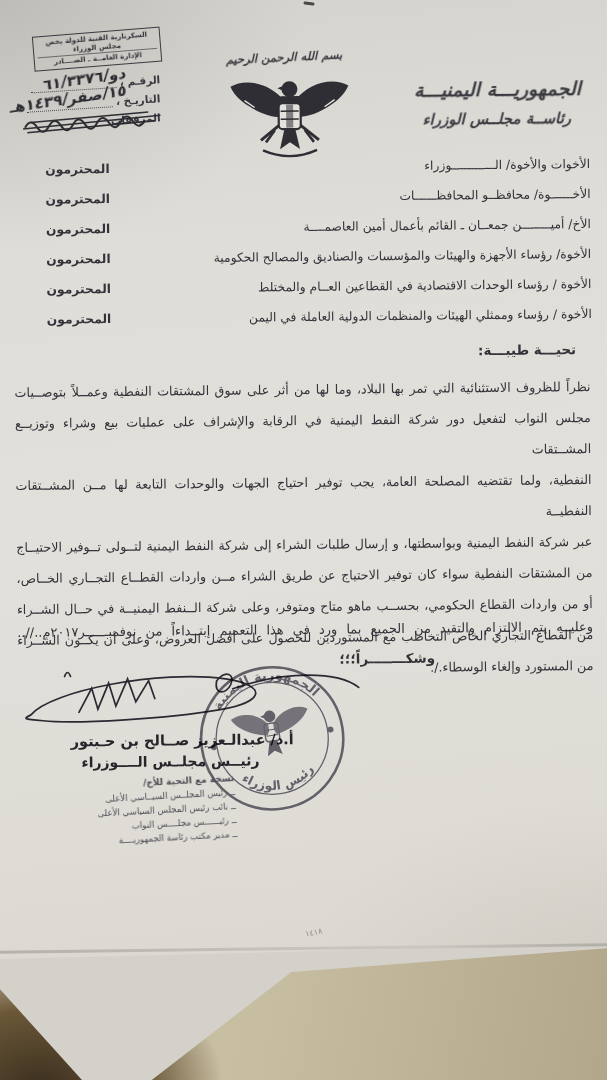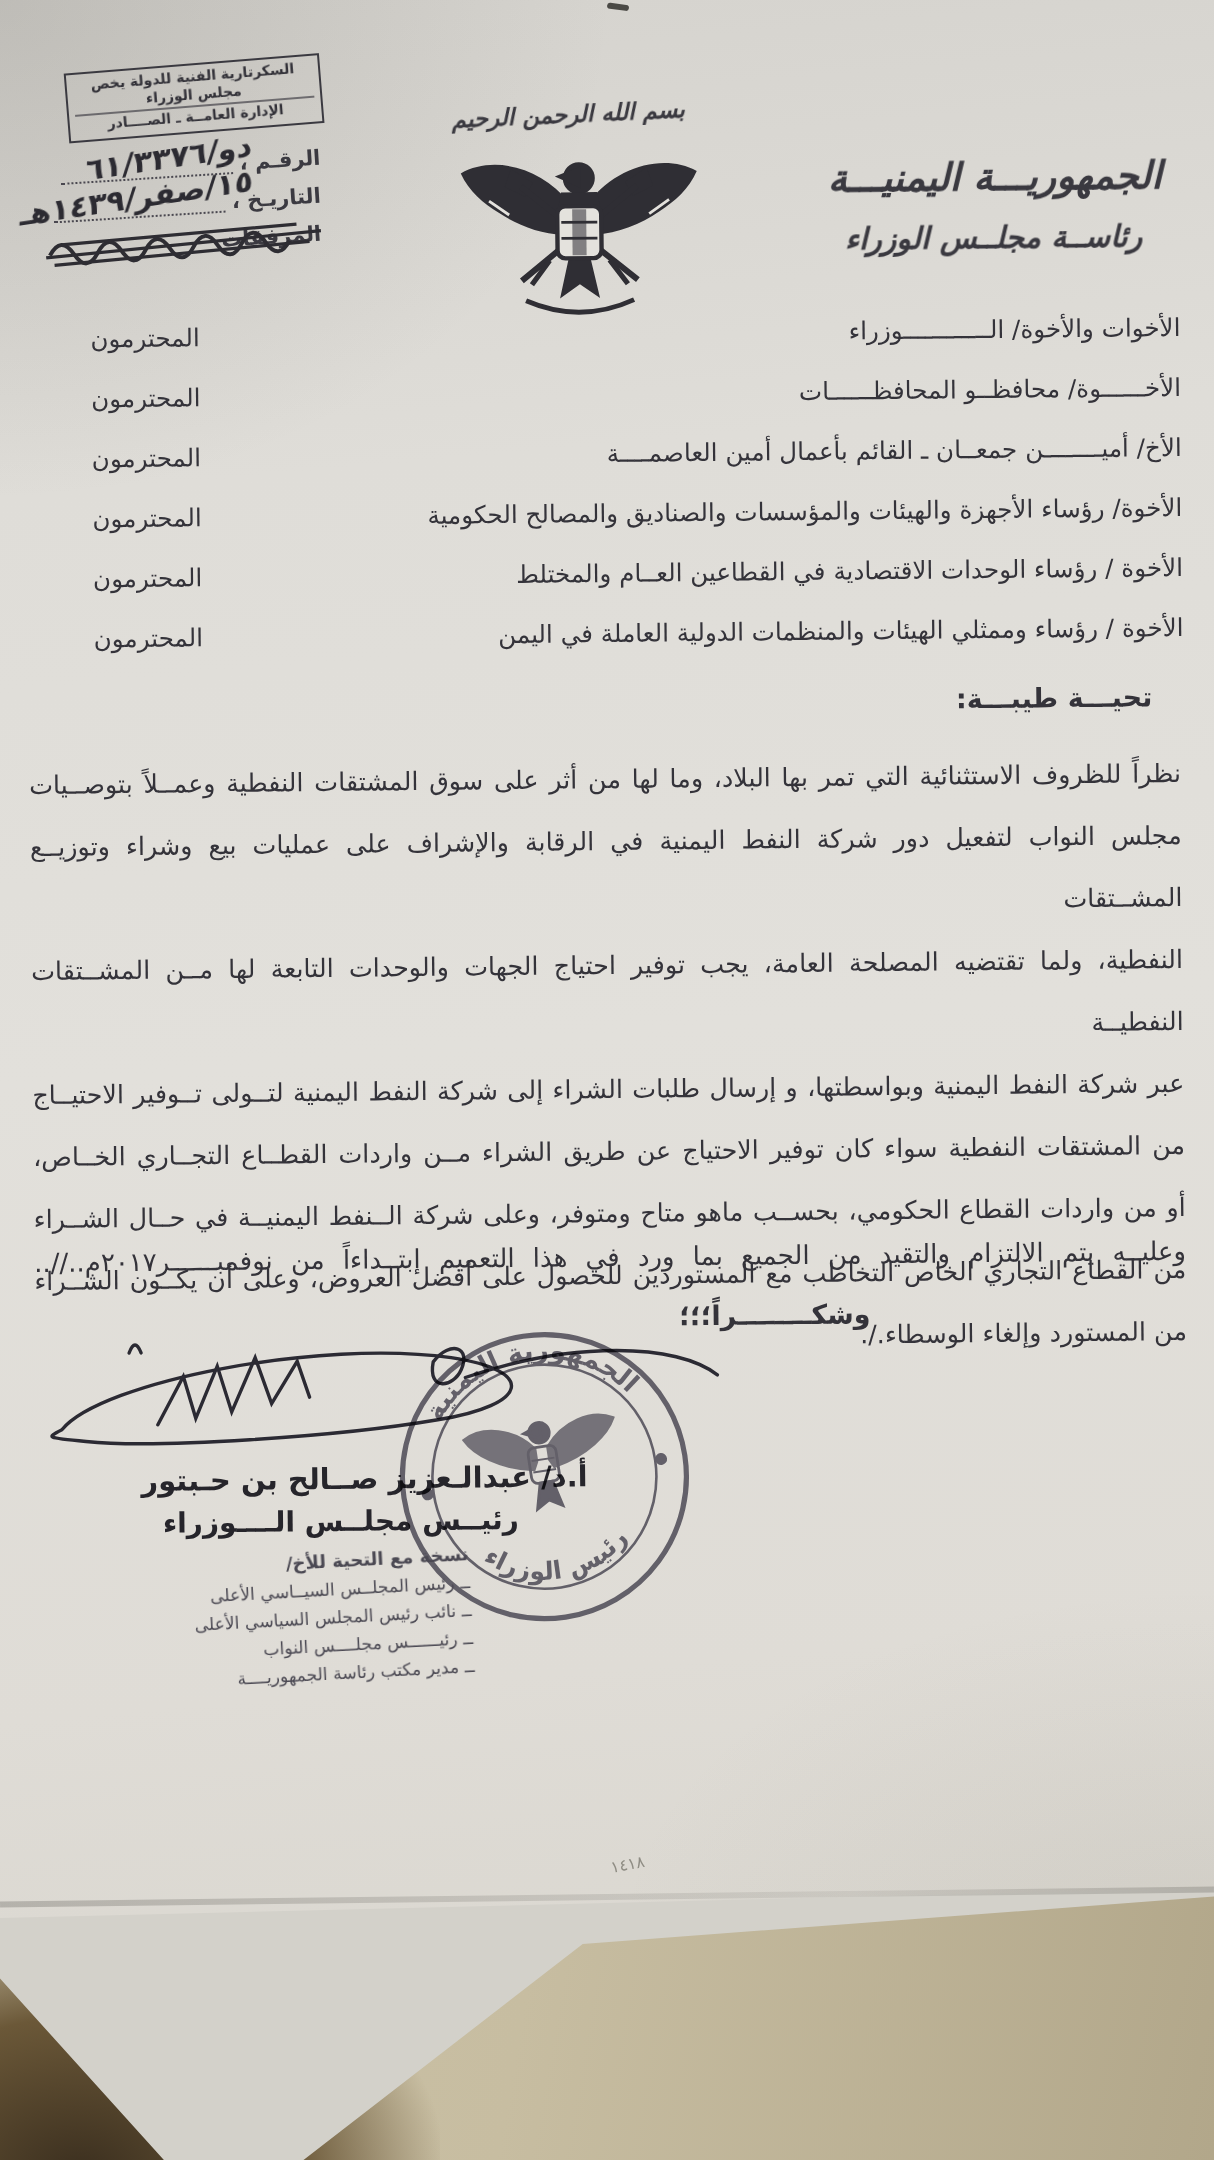--- a/index.html
+++ b/index.html
@@ -50,21 +50,21 @@
   .republic{position:absolute;right:16px;top:80px;width:180px;text-align:center;
     font-size:19px;font-weight:bold;font-style:italic;color:#3a3940;filter:blur(.15px);white-space:nowrap}
   .office{position:absolute;right:32px;top:112px;width:150px;text-align:center;
     font-size:15px;font-weight:bold;font-style:italic;color:#3a3940;filter:blur(.15px);white-space:nowrap}
 
   
   .recipients{position:absolute;right:14px;top:152px;width:545px}
   .recipient-row{display:flex;justify-content:space-between;align-items:baseline;height:30px;
     font-size:12.3px;line-height:30px;white-space:nowrap}
   .r-to{font-weight:500}
-  .r-hon{font-weight:400}
+  .r-hon{font-weight:700}
 
   
   .salutation{position:absolute;right:30px;top:344px;font-size:13.5px;font-weight:bold}
   .bodytext{position:absolute;right:16px;top:374px;width:576px;font-size:12.7px;line-height:31px}
   .bline{text-align:justify;text-align-last:justify;white-space:normal}
   .bline.last{text-align:right;text-align-last:right}
   .closing{position:absolute;right:16px;top:622px;width:576px;font-size:13px;font-weight:500;
     text-align:justify;text-align-last:justify}
   .thanks{position:absolute;left:310px;top:651px;width:150px;text-align:center;
     font-size:13.5px;font-weight:bold}

